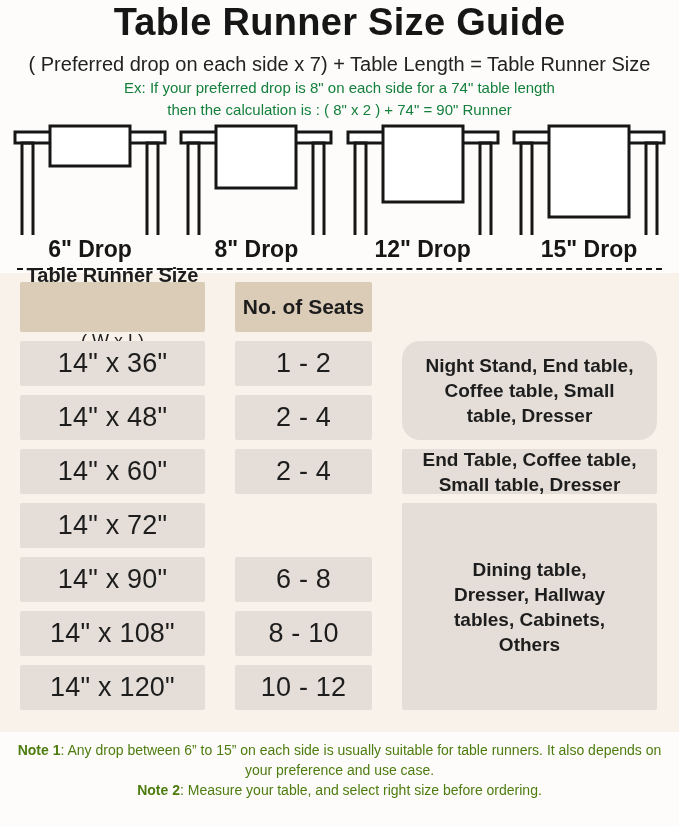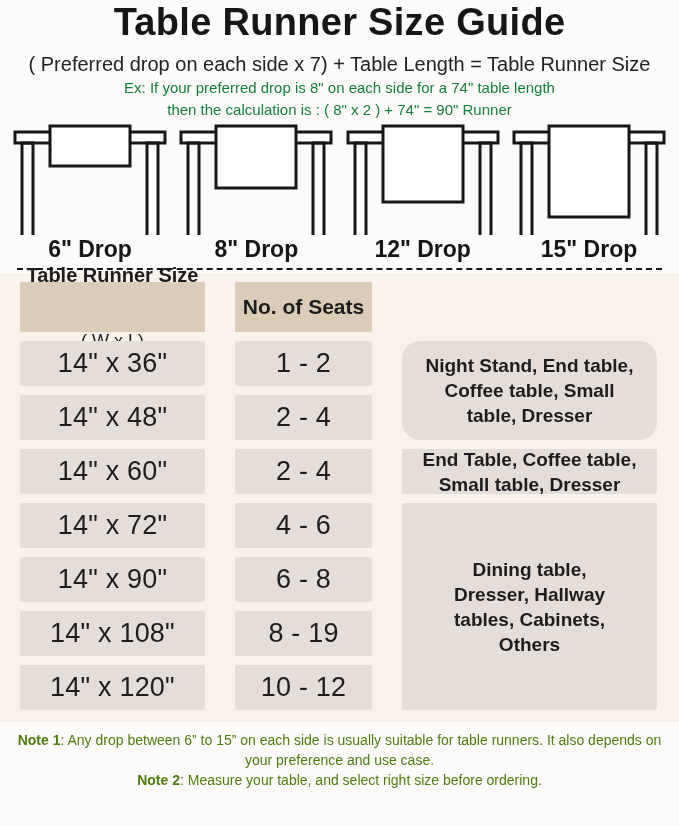--- a/index.html
+++ b/index.html
@@ -13,21 +13,21 @@
   .formula { font-size: 20px; margin-top: 7px; line-height: 1.32; color: #222; }
   .example { font-size: 15px; line-height: 1.45; color: #15803d; }
 
   
   .figures { display: flex; justify-content: space-between; padding: 3px 7px 0 7px; }
   .figure { display: flex; flex-direction: column; align-items: center; }
   .fig-label { font-size: 23px; font-weight: 700; color: #161616; margin-top: 1px; }
   .dashed-line { width: 645px; margin: 5px auto 0 auto; border-top: 2px dashed #161616; height: 0; }
 
   
-  .table-section { background: #f8f2ea; padding: 9px 22px 12px 20px; margin-top: 3px; }
+  .table-section { background: #f8f2ea; padding: 9px 22px 22px 20px; margin-top: 3px; }
   .size-grid {
     display: grid;
     grid-template-columns: 185px 137px 255px;
     grid-template-rows: 50px repeat(7, 45px);
     column-gap: 30px;
     row-gap: 9px;
   }
   .cell {
     background: #e5ded8;
     border-radius: 2px;
@@ -120,25 +120,24 @@
       <div class="cell header hdr-c2">
         <div class="h-one">No. of Seats</div>
       </div>
     <div class="cell size-cell" style="grid-area: 2 / 1;">14" x 36"</div>
         <div class="cell seats-cell" style="grid-area: 2 / 2;">1 - 2</div>
         <div class="cell size-cell" style="grid-area: 3 / 1;">14" x 48"</div>
         <div class="cell seats-cell" style="grid-area: 3 / 2;">2 - 4</div>
         <div class="cell size-cell" style="grid-area: 4 / 1;">14" x 60"</div>
         <div class="cell seats-cell" style="grid-area: 4 / 2;">2 - 4</div>
         <div class="cell size-cell" style="grid-area: 5 / 1;">14" x 72"</div>
-        <div class="cell seats-cell" style="grid-area: 5 / 2;">4 - 6</div>
         <div class="cell size-cell" style="grid-area: 6 / 1;">14" x 90"</div>
         <div class="cell seats-cell" style="grid-area: 6 / 2;">6 - 8</div>
         <div class="cell size-cell" style="grid-area: 7 / 1;">14" x 108"</div>
-        <div class="cell seats-cell" style="grid-area: 7 / 2;">8 - 19</div>
+        <div class="cell seats-cell" style="grid-area: 7 / 2;">8 - 10</div>
         <div class="cell size-cell" style="grid-area: 8 / 1;">14" x 120"</div>
         <div class="cell seats-cell" style="grid-area: 8 / 2;">10 - 12</div>
         <div class="cell types-cell" style="grid-area: 2 / 3 / 4; border-radius: 18px;">
           <span>Night Stand, End table,<br>Coffee table, Small<br>table, Dresser</span>
         </div>
         <div class="cell types-cell" style="grid-area: 5 / 3 / 9;">
           <span>Dining table,<br>Dresser, Hallway<br>tables, Cabinets,<br>Others</span>
         </div>
         <div class="cell types-cell" style="grid-area: 4 / 3 / 5;">
           <span>End Table, Coffee table,<br>Small table, Dresser</span>

